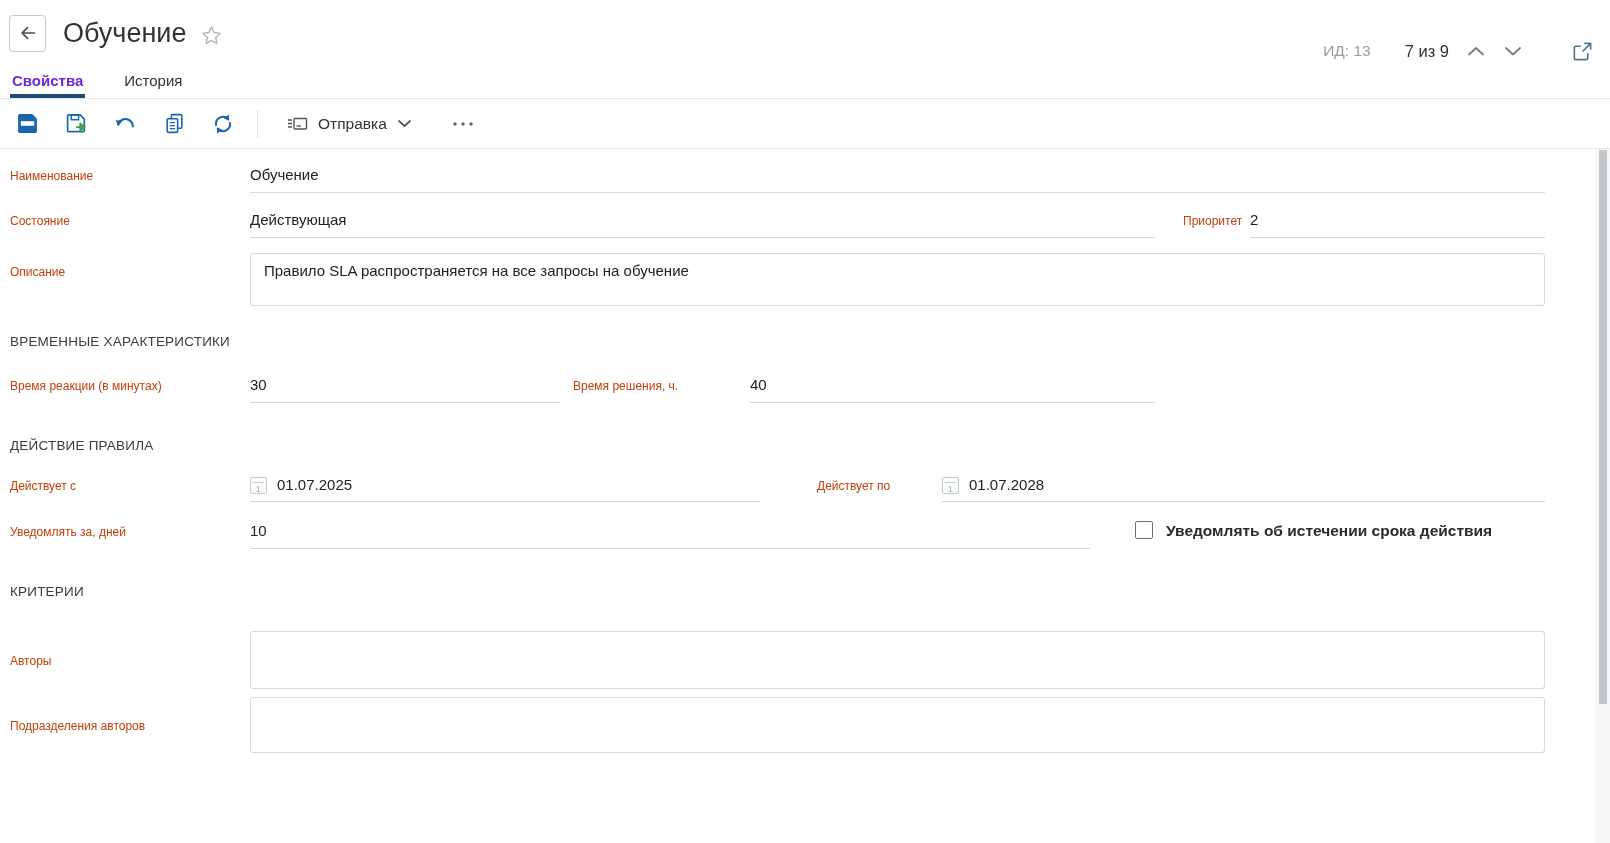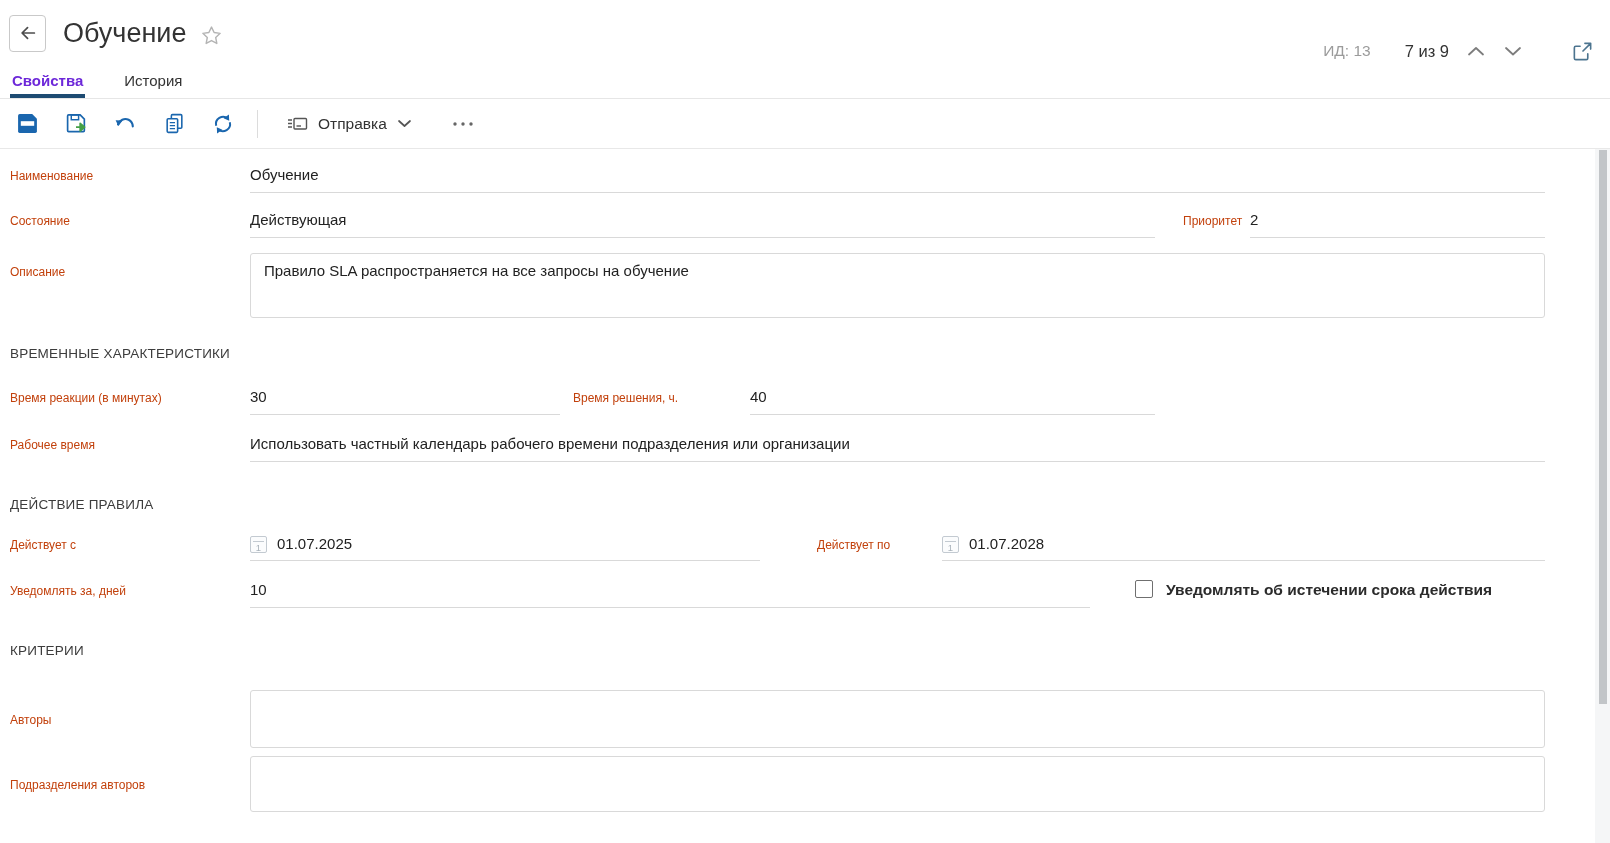--- a/index.html
+++ b/index.html
@@ -196,36 +196,32 @@
 
     <div class="frow" style="margin-top:17px">
       <div class="flabel">Состояние</div>
       <div class="fvalue" style="flex:0 0 905px">Действующая</div>
       <div class="flabel" style="flex:0 0 67px; margin-left:28px">Приоритет</div>
       <div class="fvalue grow">2</div>
     </div>
 
     <div class="frow" style="margin-top:15px">
       <div class="flabel" style="padding-top:9px">Описание</div>
-      <div class="fbox grow" style="height:65px">Правило SLA распространяется на все запросы на обучение</div>
+      <div class="fbox grow" style="height:53px">Правило SLA распространяется на все запросы на обучение</div>
     </div>
 
     <div class="section-title" style="margin-top:28px">ВРЕМЕННЫЕ ХАРАКТЕРИСТИКИ</div>
 
     <div class="frow" style="margin-top:25px">
       <div class="flabel">Время реакции (в минутах)</div>
       <div class="fvalue" style="flex:0 0 310px">30</div>
       <div class="flabel" style="flex:0 0 177px; margin-left:13px">Время решения, ч.</div>
       <div class="fvalue" style="flex:0 0 405px">40</div>
     </div>
 
-    <div class="frow" style="margin-top:19px">
-      <div class="flabel">Рабочее время</div>
-      <div class="fvalue grow">Использовать частный календарь рабочего времени подразделения или организации</div>
-    </div>
 
     <div class="section-title" style="margin-top:35px">ДЕЙСТВИЕ ПРАВИЛА</div>
 
     <div class="frow" style="margin-top:21px">
       <div class="flabel">Действует с</div>
       <div class="datefield" style="flex:0 0 510px">
         <span class="cal-icon"></span>
         <span class="datetext">01.07.2025</span>
       </div>
       <div class="flabel" style="flex:0 0 125px; margin-left:57px">Действует по</div>

